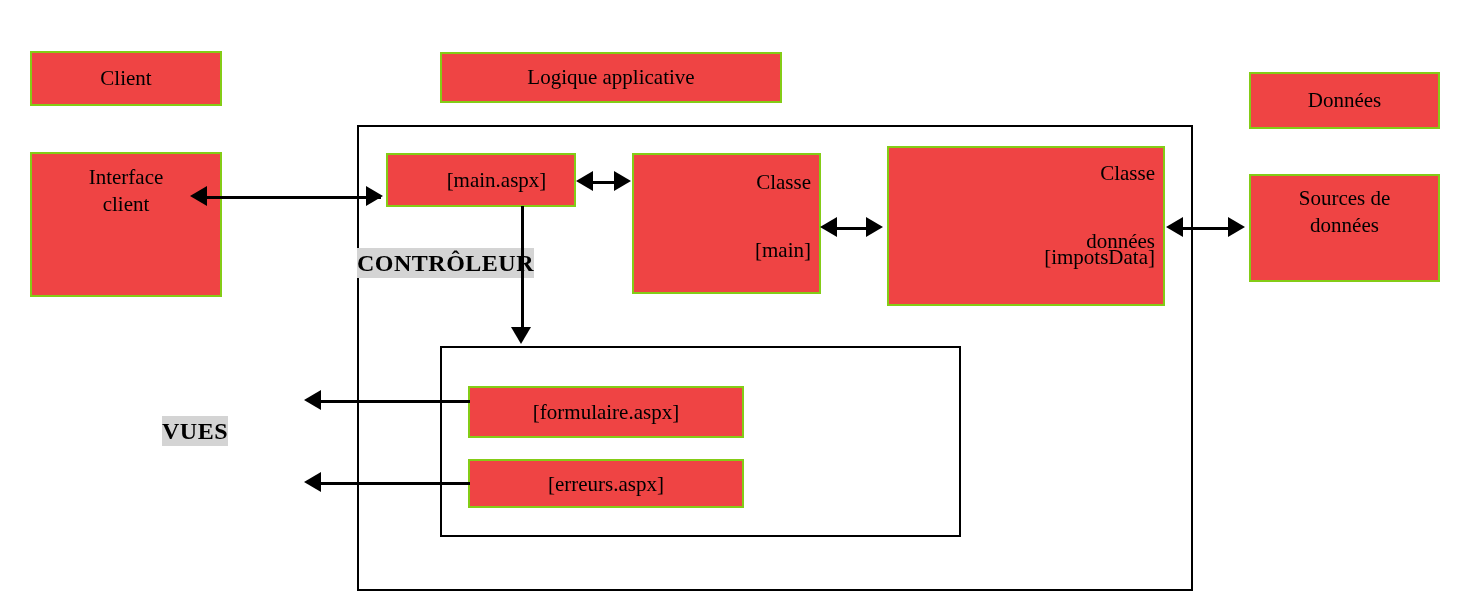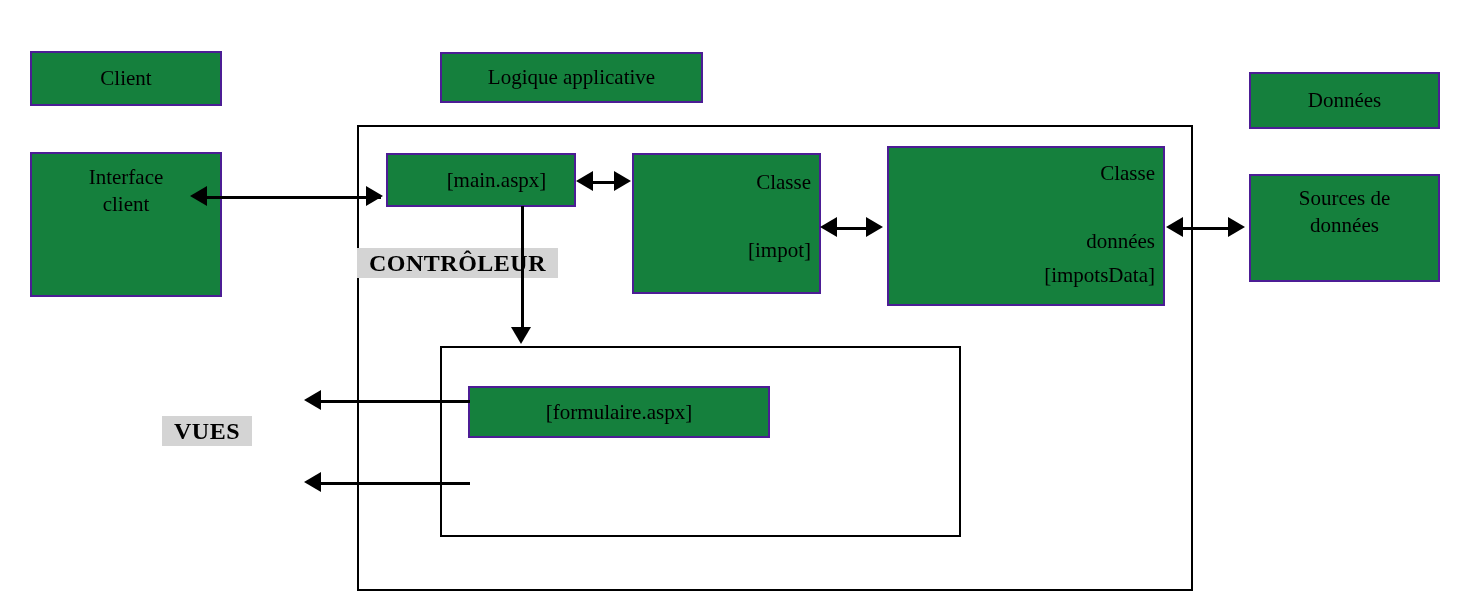--- a/index.html
+++ b/index.html
@@ -10,22 +10,22 @@
   #canvas {
     position: relative;
     width: 1473px;
     height: 613px;
     background: #ffffff;
     font-family: "Liberation Serif", "DejaVu Serif", serif;
     overflow: hidden;
   }
   .box {
     position: absolute;
-    border: 2px solid #4c1d95;
-    background: #15803d;
+    border: 2px solid #84cc16;
+    background: #ef4444;
     box-sizing: border-box;
     text-decoration: underline;
   }
   .box-label {
     position: absolute;
     left: 0;
     right: 0;
     text-align: center;
     font-size: 21px;
     line-height: 27px;
@@ -44,21 +44,21 @@
   }
   .hl {
     position: absolute;
     background: #d4d4d4;
     color: #000000;
     font-weight: bold;
     font-size: 24px;
     line-height: 30px;
     letter-spacing: 0.5px;
     white-space: nowrap;
-    padding: 0 12px;
+    padding: 0 0;
     font-family: "Liberation Serif", "DejaVu Serif", serif;
   }
   .line-h {
     position: absolute;
     height: 0;
     border-top: 3px solid #000000;
   }
   .line-v {
     position: absolute;
     width: 0;
@@ -87,61 +87,64 @@
 </style>
 </head>
 <body>
 
 <div id="canvas">
 
   <div class="box" style="left:30px; top:51px; width:192px; height:55px;">
     <div class="box-label" style="top:12px;">Client</div>
   </div>
 
-  <div class="box" style="left:440px; top:52px; width:263px; height:51px;">
+  <div class="box" style="left:440px; top:52px; width:342px; height:51px;">
     <div class="box-label" style="top:10px;">Logique applicative</div>
   </div>
 
   <div class="box" style="left:1249px; top:72px; width:191px; height:57px;">
     <div class="box-label" style="top:13px;">Données</div>
   </div>
 
   <div class="box" style="left:30px; top:152px; width:192px; height:145px;">
     <div class="box-label" style="top:10px;">Interface</div>
     <div class="box-label" style="top:37px;">client</div>
   </div>
 
   <div class="plain-box" style="left:357px; top:125px; width:836px; height:466px;"></div>
 
   <div class="box" style="left:386px; top:153px; width:190px; height:54px;">
     <div class="box-label" style="top:12px;padding-left:31px;">[main.aspx]</div>
   </div>
 
   <div class="box" style="left:632px; top:153px; width:189px; height:141px;">
     <div class="box-label left" style="top:14px;">Classe</div>
-    <div class="box-label left" style="top:82px;">[impot]</div>
+    <div class="box-label left" style="top:82px;">[main]</div>
   </div>
 
   <div class="box" style="left:887px; top:146px; width:278px; height:160px;">
     <div class="box-label left" style="top:12px;">Classe</div>
     <div class="box-label left" style="top:80px;">données</div>
-    <div class="box-label left" style="top:114px;">[impotsData]</div>
+    <div class="box-label left" style="top:96px;">[impotsData]</div>
   </div>
 
   <div class="box" style="left:1249px; top:174px; width:191px; height:108px;">
     <div class="box-label" style="top:9px;">Sources de</div>
     <div class="box-label" style="top:36px;">données</div>
   </div>
 
   <div class="plain-box" style="left:440px; top:346px; width:521px; height:191px;"></div>
 
-  <div class="box" style="left:468px; top:386px; width:302px; height:52px;">
+  <div class="box" style="left:468px; top:386px; width:276px; height:52px;">
     <div class="box-label" style="top:11px;">[formulaire.aspx]</div>
   </div>
 
+  <div class="box" style="left:468px; top:459px; width:276px; height:49px;">
+    <div class="box-label" style="top:10px;">[erreurs.aspx]</div>
+  </div>
 
   <div class="hl" style="left:357px; top:248px;">CONTRÔLEUR</div>
 
   <div class="hl" style="left:162px; top:416px;text-align:right;">VUES</div>
 
   <div class="line-h" style="left:205px; top:196px; width:176px;"></div>
   <div class="arrow arrow-left" style="left:190px; top:186px;"></div>
   <div class="arrow arrow-right" style="left:366px; top:186px;"></div>
 
   <div class="line-h" style="left:589px; top:181px; width:30px;"></div>

